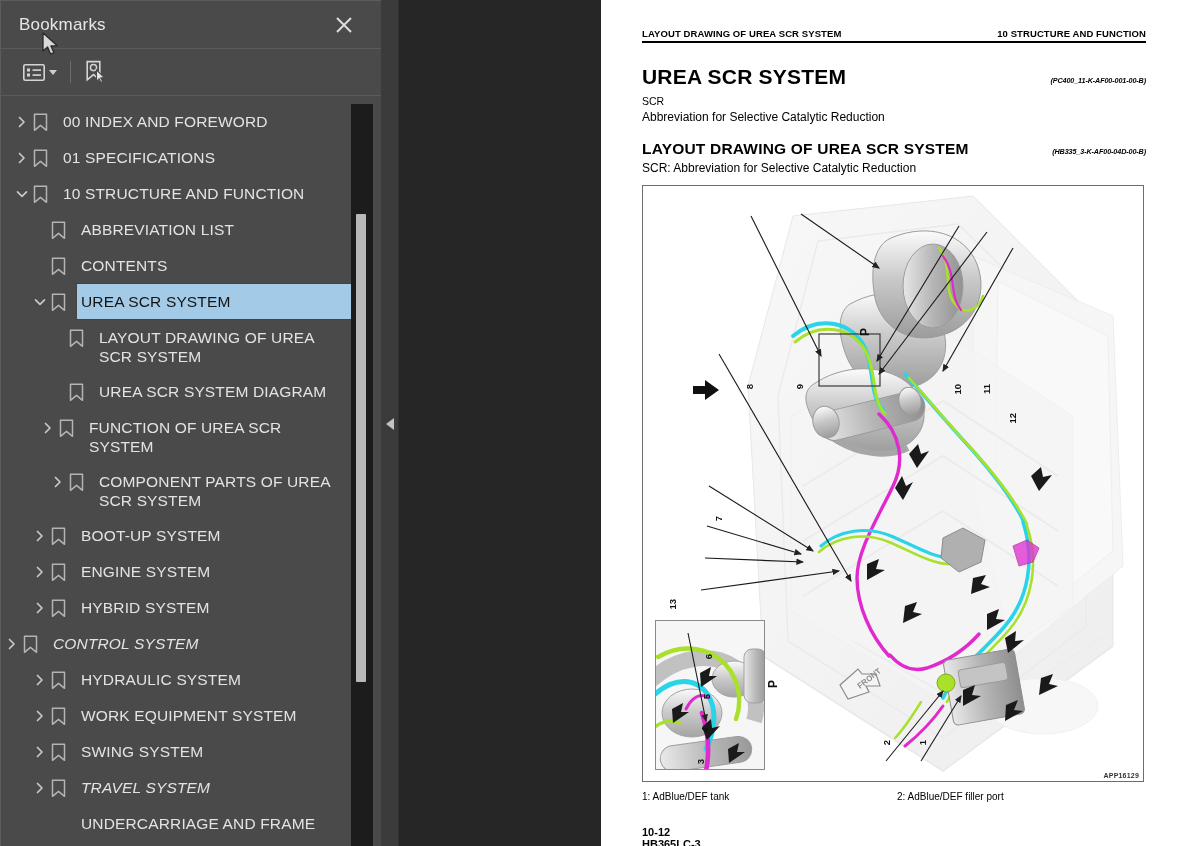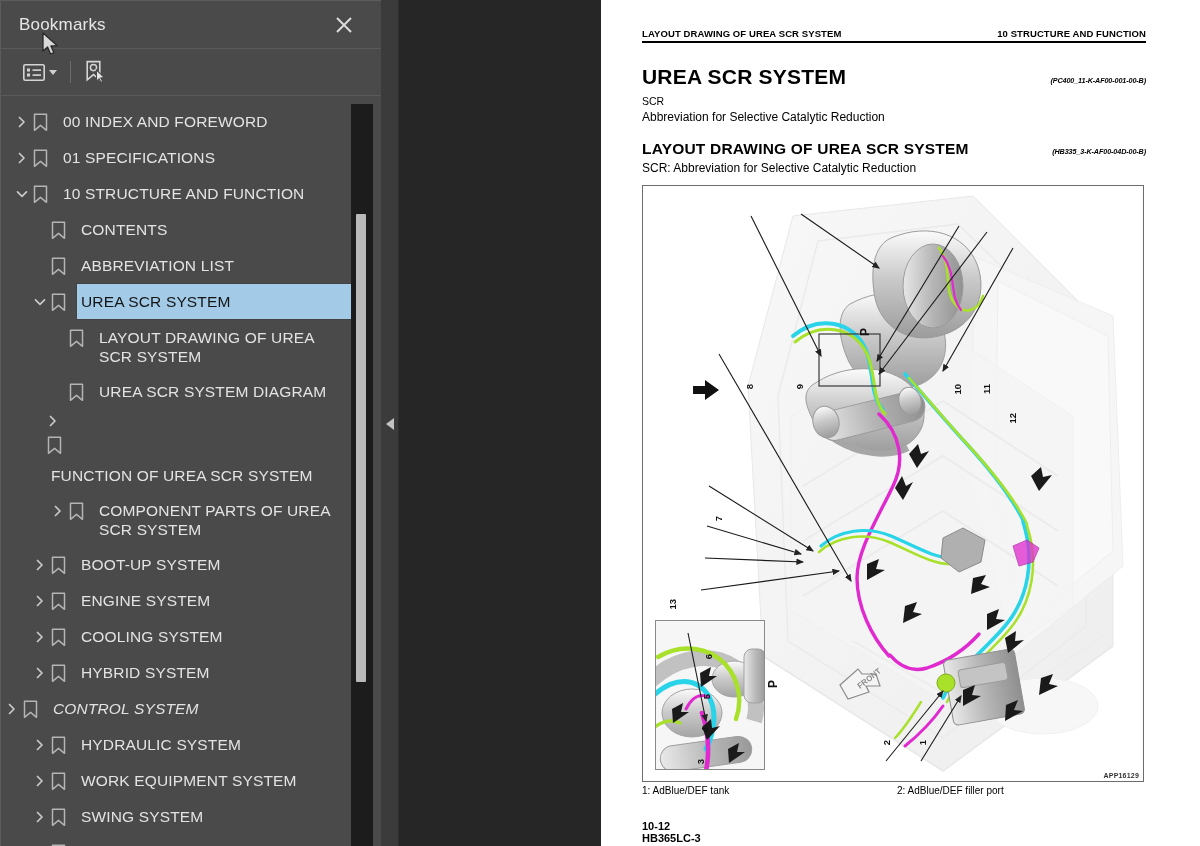--- a/index.html
+++ b/index.html
@@ -147,21 +147,21 @@
   .figure {
     position: relative; margin-top: 10px;
     width: 502px; height: 597px;
     border: 1px solid #6d6d6d; background: #fff; overflow: hidden;
   }
   .fig-code {
     position: absolute; right: 4px; bottom: 2px;
     font-size: 7px; font-weight: bold; color: #333; letter-spacing: .2px;
   }
   .legend {
-    display: flex; margin-top: 3px; font-size: 10px;
+    display: flex; margin-top: 9px; font-size: 10px;
   }
   .legend .c1 { width: 255px; }
   .foot {
     display: flex; justify-content: space-between;
     font-size: 11px; font-weight: bold; margin-top: 24px; flex-direction: column;
   }
 
   
   .inset {
     position: absolute; left: 12px; bottom: 11px;
@@ -261,30 +261,30 @@
             </div>
             <div class="lbl">10 STRUCTURE AND FUNCTION</div>
           </div>
           <div class="row" style="padding-left: 28px;">
             <div class="twisty empty"></div>
             <div class="bmicon">
               <svg width="15" height="19" viewBox="0 0 15 19">
                 <path d="M1.5 1.3 h12 v16 l-6 -5 l-6 5 Z" fill="none" stroke="#b4b4b4" stroke-width="1.5" stroke-linejoin="round"></path>
               </svg>
             </div>
+            <div class="lbl">ABBREVIATION LIST</div>
+          </div>
+          <div class="row" style="padding-left: 28px;">
+            <div class="twisty empty"></div>
+            <div class="bmicon">
+              <svg width="15" height="19" viewBox="0 0 15 19">
+                <path d="M1.5 1.3 h12 v16 l-6 -5 l-6 5 Z" fill="none" stroke="#b4b4b4" stroke-width="1.5" stroke-linejoin="round"></path>
+              </svg>
+            </div>
             <div class="lbl">CONTENTS</div>
-          </div>
-          <div class="row" style="padding-left: 28px;">
-            <div class="twisty empty"></div>
-            <div class="bmicon">
-              <svg width="15" height="19" viewBox="0 0 15 19">
-                <path d="M1.5 1.3 h12 v16 l-6 -5 l-6 5 Z" fill="none" stroke="#b4b4b4" stroke-width="1.5" stroke-linejoin="round"></path>
-              </svg>
-            </div>
-            <div class="lbl">ABBREVIATION LIST</div>
           </div>
           <div class="row sel" style="padding-left: 28px;">
             <div class="twisty">
               <svg width="12" height="12" viewBox="0 0 12 12">
                 <path d="M1.5 3.8 L6 8.3 L10.5 3.8" fill="none" stroke="#c9c9c9" stroke-width="1.7" stroke-linecap="round" stroke-linejoin="round"></path>
               </svg>
             </div>
             <div class="bmicon">
               <svg width="15" height="19" viewBox="0 0 15 19">
                 <path d="M1.5 1.3 h12 v16 l-6 -5 l-6 5 Z" fill="none" stroke="#b4b4b4" stroke-width="1.5" stroke-linejoin="round"></path>
@@ -303,21 +303,21 @@
           </div>
           <div class="row" style="padding-left: 46px;">
             <div class="twisty empty"></div>
             <div class="bmicon">
               <svg width="15" height="19" viewBox="0 0 15 19">
                 <path d="M1.5 1.3 h12 v16 l-6 -5 l-6 5 Z" fill="none" stroke="#b4b4b4" stroke-width="1.5" stroke-linejoin="round"></path>
               </svg>
             </div>
             <div class="lbl">UREA SCR SYSTEM DIAGRAM</div>
           </div>
-          <div class="row" style="padding-left: 46px; flex-direction: column;">
+          <div class="row" style="padding-left: 36px;">
             <div class="twisty">
               <svg width="12" height="12" viewBox="0 0 12 12">
                 <path d="M3.5 1.5 L8 6 L3.5 10.5" fill="none" stroke="#c9c9c9" stroke-width="1.7" stroke-linecap="round" stroke-linejoin="round"></path>
               </svg>
             </div>
             <div class="bmicon">
               <svg width="15" height="19" viewBox="0 0 15 19">
                 <path d="M1.5 1.3 h12 v16 l-6 -5 l-6 5 Z" fill="none" stroke="#b4b4b4" stroke-width="1.5" stroke-linejoin="round"></path>
               </svg>
             </div>
@@ -354,33 +354,20 @@
               <svg width="12" height="12" viewBox="0 0 12 12">
                 <path d="M3.5 1.5 L8 6 L3.5 10.5" fill="none" stroke="#c9c9c9" stroke-width="1.7" stroke-linecap="round" stroke-linejoin="round"></path>
               </svg>
             </div>
             <div class="bmicon">
               <svg width="15" height="19" viewBox="0 0 15 19">
                 <path d="M1.5 1.3 h12 v16 l-6 -5 l-6 5 Z" fill="none" stroke="#b4b4b4" stroke-width="1.5" stroke-linejoin="round"></path>
               </svg>
             </div>
             <div class="lbl">ENGINE SYSTEM</div>
-          </div>
-          <div class="row" style="padding-left: 28px;">
-            <div class="twisty">
-              <svg width="12" height="12" viewBox="0 0 12 12">
-                <path d="M3.5 1.5 L8 6 L3.5 10.5" fill="none" stroke="#c9c9c9" stroke-width="1.7" stroke-linecap="round" stroke-linejoin="round"></path>
-              </svg>
-            </div>
-            <div class="bmicon">
-              <svg width="15" height="19" viewBox="0 0 15 19">
-                <path d="M1.5 1.3 h12 v16 l-6 -5 l-6 5 Z" fill="none" stroke="#b4b4b4" stroke-width="1.5" stroke-linejoin="round"></path>
-              </svg>
-            </div>
-            <div class="lbl">COOLING SYSTEM</div>
           </div>
           <div class="row" style="padding-left: 28px;">
             <div class="twisty">
               <svg width="12" height="12" viewBox="0 0 12 12">
                 <path d="M3.5 1.5 L8 6 L3.5 10.5" fill="none" stroke="#c9c9c9" stroke-width="1.7" stroke-linecap="round" stroke-linejoin="round"></path>
               </svg>
             </div>
             <div class="bmicon">
               <svg width="15" height="19" viewBox="0 0 15 19">
                 <path d="M1.5 1.3 h12 v16 l-6 -5 l-6 5 Z" fill="none" stroke="#b4b4b4" stroke-width="1.5" stroke-linejoin="round"></path>

